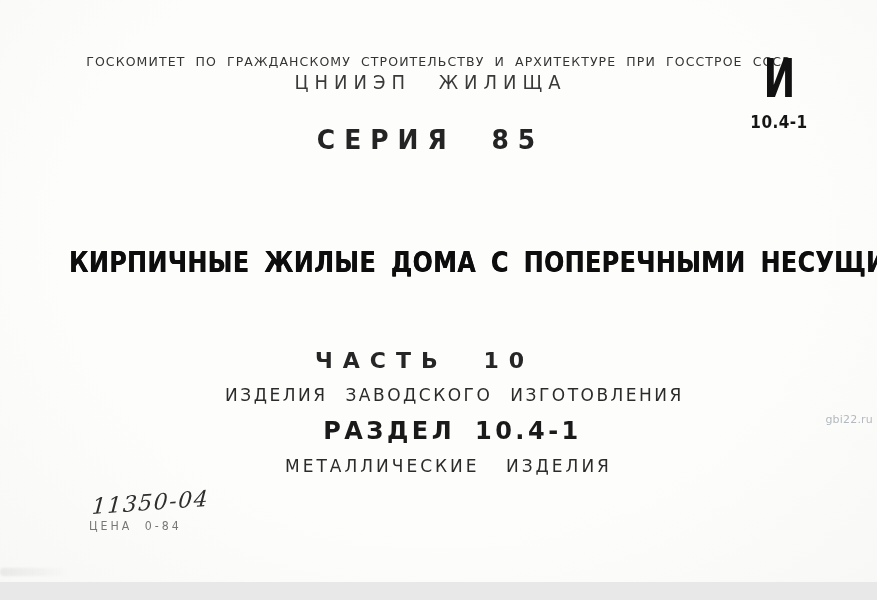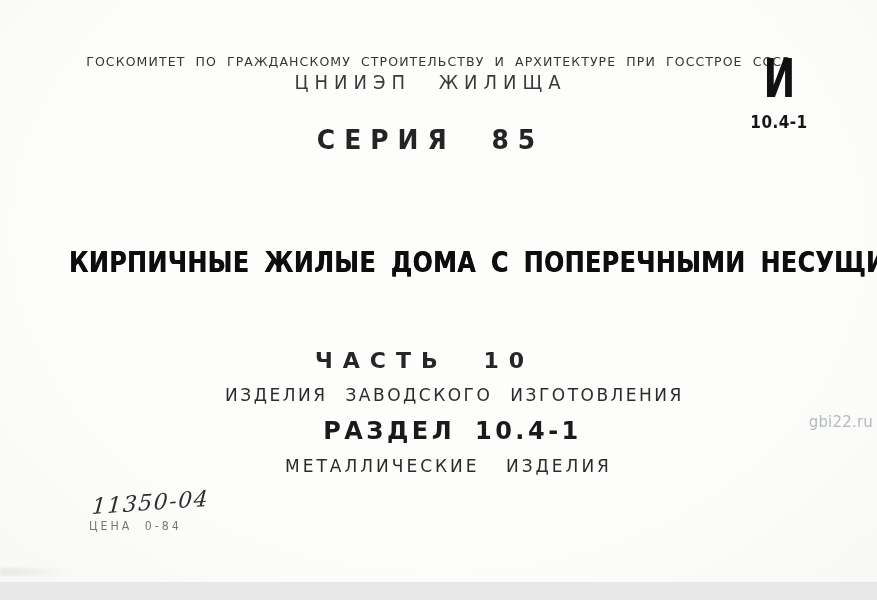--- a/index.html
+++ b/index.html
@@ -156,21 +156,21 @@
     letter-spacing: 3px;
     word-spacing: 6px;
     color: #4a4a4a;
     opacity: 0.75;
     transform: scaleY(1.1);
   }
   .watermark {
     position: absolute;
     top: 413px;
     right: 4px;
-    font-size: 15px;
+    font-size: 11px;
     color: #b3b9bf;
     letter-spacing: 0.2px;
   }
   .corner-smudge {
     position: absolute;
     left: 0;
     bottom: 6px;
     width: 70px;
     height: 8px;
     background: linear-gradient(90deg, rgba(160,160,160,0.18), rgba(190,190,190,0.10) 60%, rgba(200,200,200,0) 100%);

